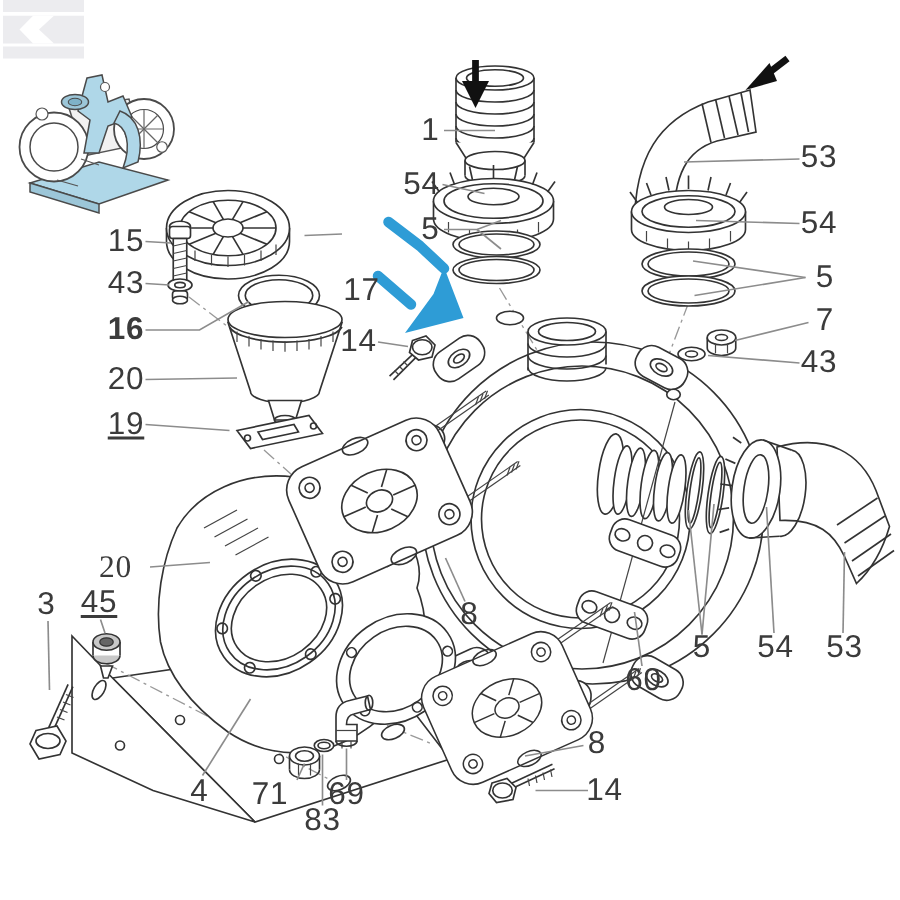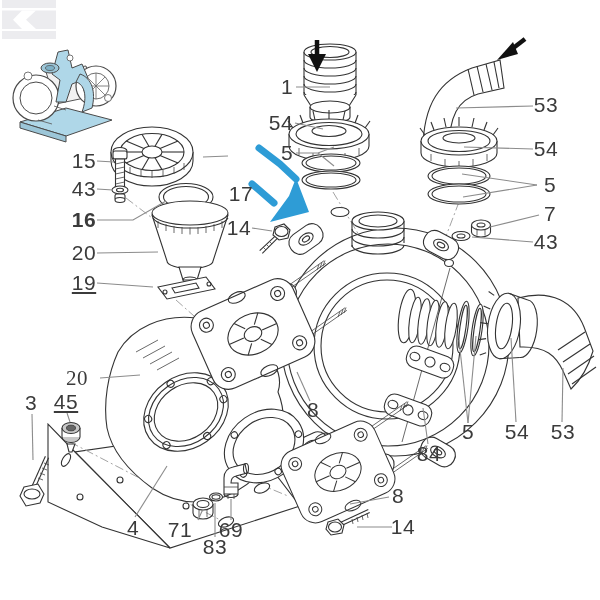--- a/index.html
+++ b/index.html
@@ -498,21 +498,21 @@
       <div class="part-label" style="left: 77px; top: 378px; font-family: Liberation Serif, serif;">20</div>
       <div class="part-label" style="left: 31px; top: 403px;">3</div>
       <div class="part-label" style="left: 66px; top: 402px; text-decoration: underline;">45</div>
       <div class="part-label" style="left: 133px; top: 528px;">4</div>
       <div class="part-label" style="left: 180px; top: 530px;">71</div>
       <div class="part-label" style="left: 215px; top: 547px;">83</div>
       <div class="part-label" style="left: 231px; top: 530px;">69</div>
       <div class="part-label" style="left: 313px; top: 410px;">8</div>
       <div class="part-label" style="left: 398px; top: 496px;">8</div>
       <div class="part-label" style="left: 403px; top: 527px;">14</div>
-      <div class="part-label" style="left: 429px; top: 454px;">84</div>
+      <div class="part-label" style="left: 429px; top: 454px;">60</div>
       <div class="part-label" style="left: 468px; top: 432px;">5</div>
       <div class="part-label" style="left: 517px; top: 432px;">54</div>
       <div class="part-label" style="left: 563px; top: 432px;">53</div>
     </div>
 
   <svg class="thumb" width="112" height="112" viewBox="0 0 112 112">
     <polygon points="12,88 58,102 104,86 58,74" fill="#AFD7E8" stroke="#4a4a4a" stroke-width="1"></polygon>
     <polygon points="12,88 12,94 58,108 58,102" fill="#9CC6D8" stroke="#4a4a4a" stroke-width="1"></polygon>
     <path d="M38,38 L78,32 L86,62 L48,70 Z" fill="#f2f2f2" stroke="#555" stroke-width="1"></path>
     <circle cx="28" cy="64" r="23" fill="#fff" stroke="#4a4a4a" stroke-width="1.2"></circle>

